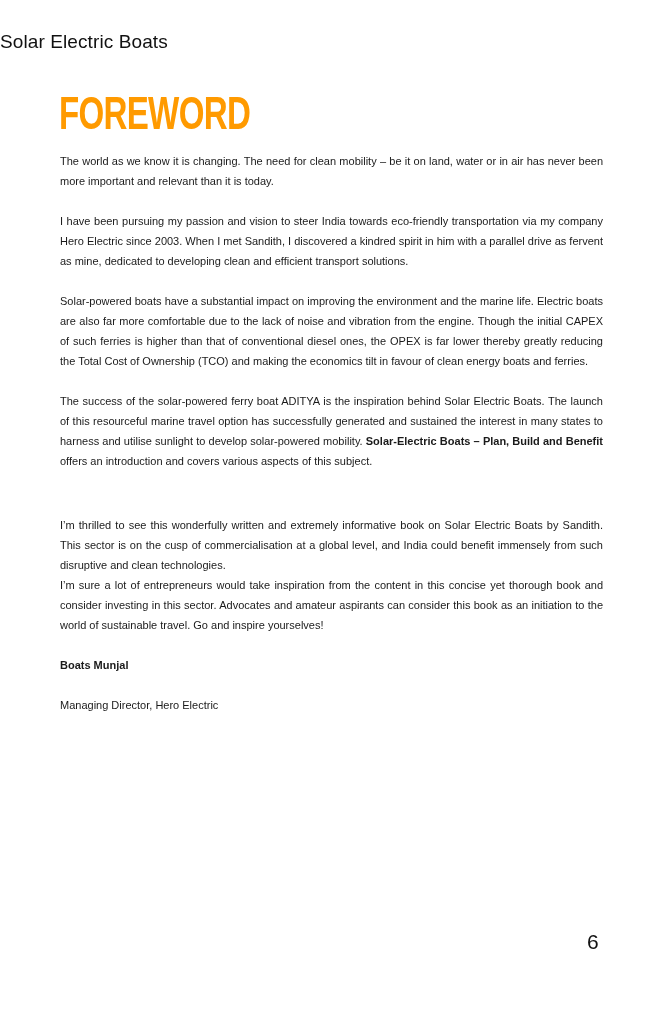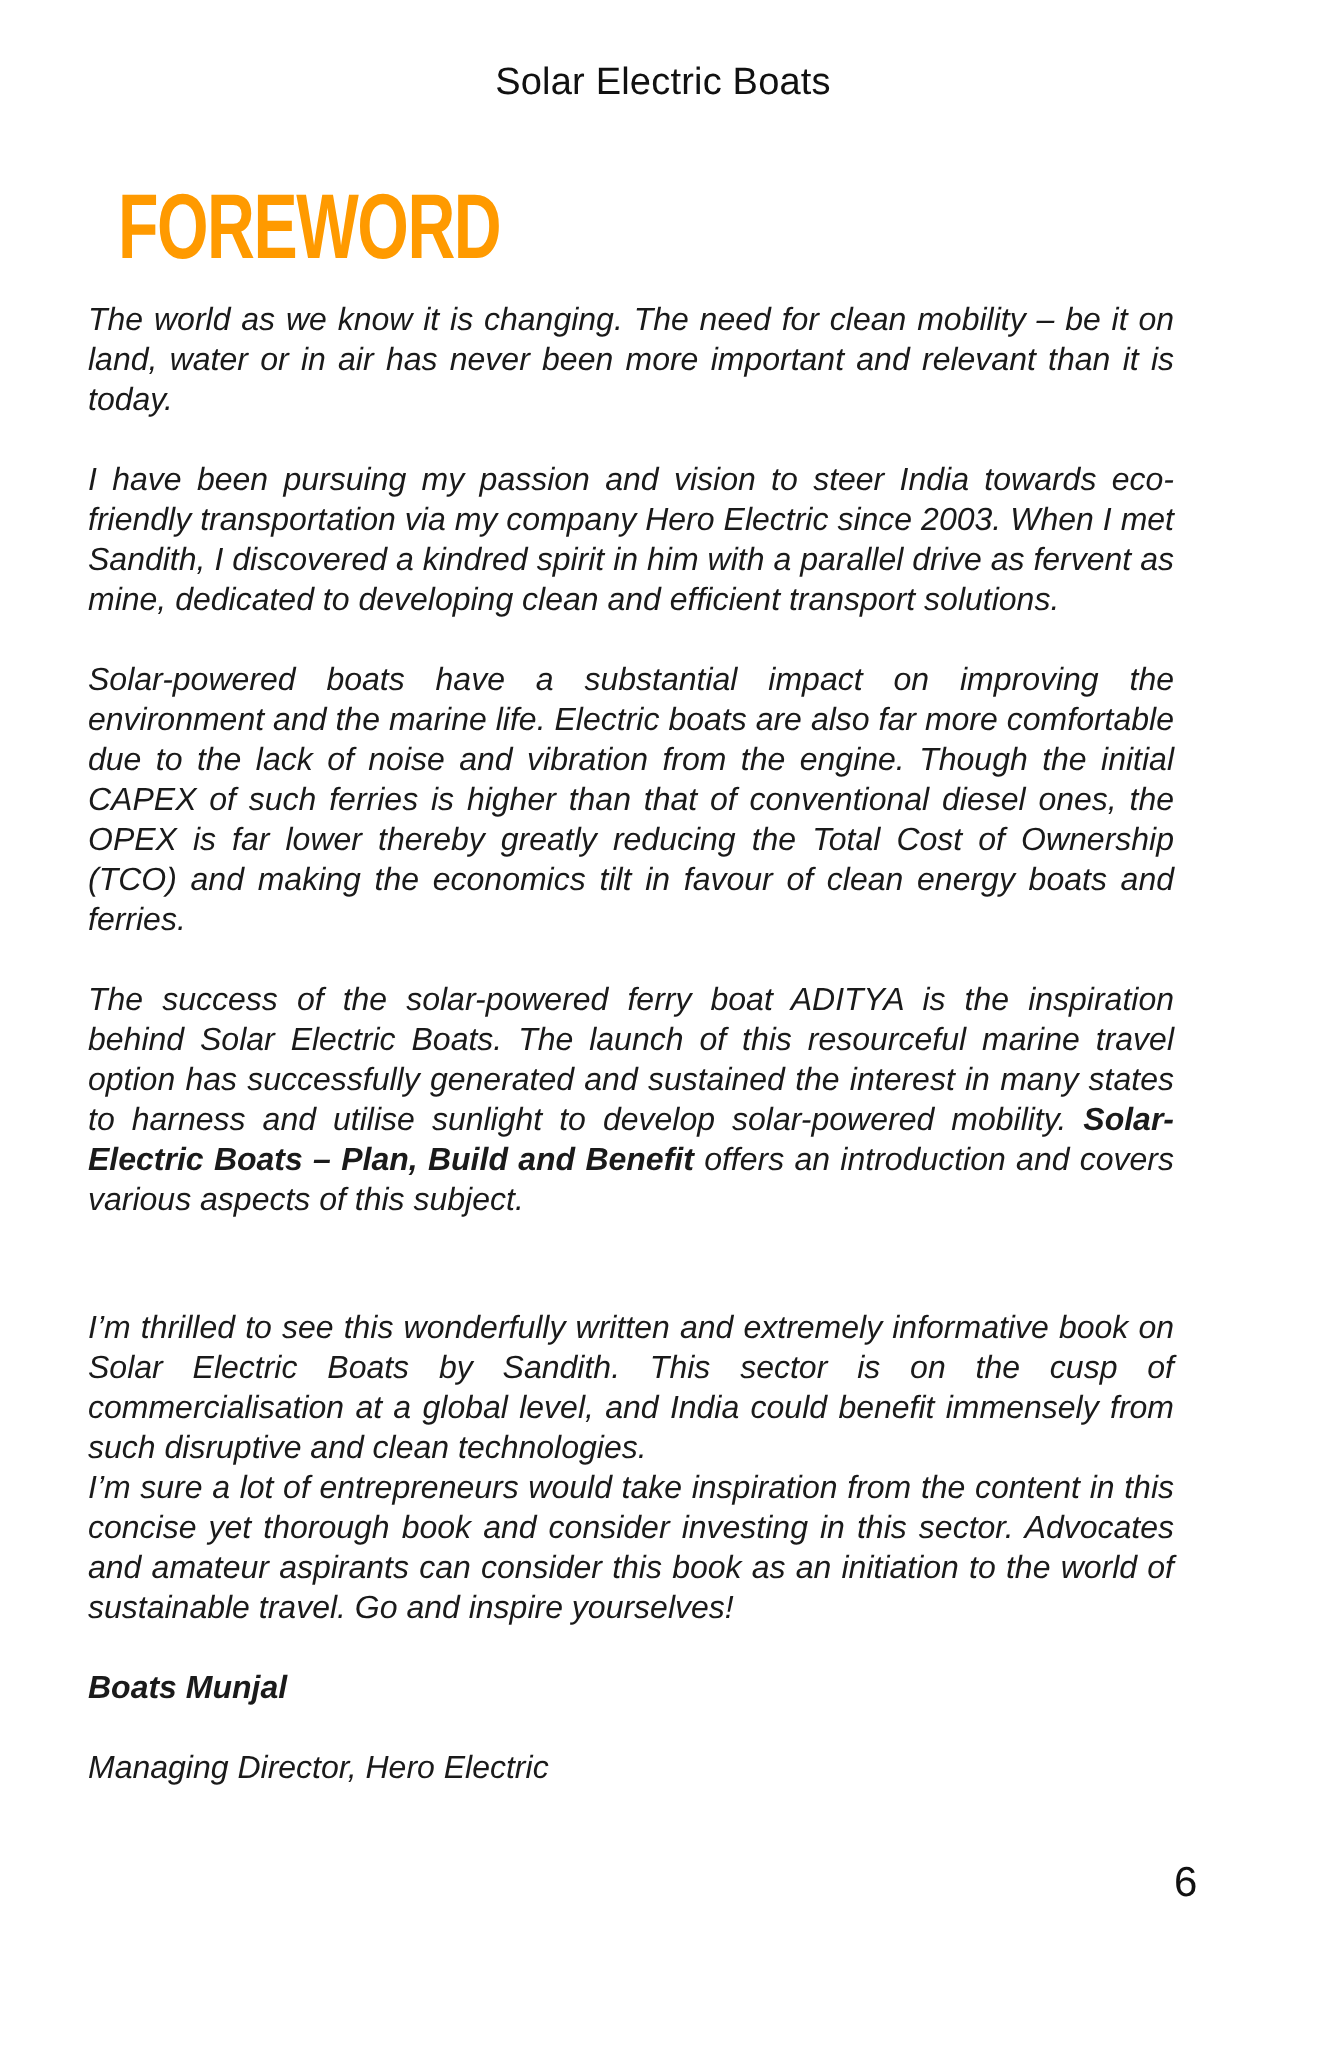--- a/index.html
+++ b/index.html
@@ -13,21 +13,20 @@
     position: relative;
     overflow: hidden;
     font-family: "Liberation Sans", "DejaVu Sans", sans-serif;
     color: #1a1a1a;
   }
   .running-header {
     position: absolute;
     top: 31px;
     left: 0;
     width: 663px;
-    text-align: center;
     font-size: 19px;
     color: #111;
     letter-spacing: 0.1px;
   }
   .title {
     position: absolute;
     top: 88px;
     left: 59px;
     margin: 0;
     font-family: "Liberation Sans", "DejaVu Sans", sans-serif;
@@ -35,26 +34,25 @@
     font-size: 46px;
     line-height: 50px;
     color: #ff9a00;
     transform: scaleX(0.72);
     transform-origin: left center;
     letter-spacing: -1px;
   }
   .body-text {
     position: absolute;
     top: 151px;
-    left: 44px;
+    left: 60px;
     width: 543px;
-    font-size: 16px;
+    font-size: 11px;
     line-height: 20px;
     color: #1a1a1a;
-    font-style: italic;
   }
   .body-text p {
     margin: 0 0 20px 0;
     text-align: justify;
     text-align-last: left;
   }
   .body-text p.tight {
     margin-bottom: 0;
     margin-top: 44px;
   }

